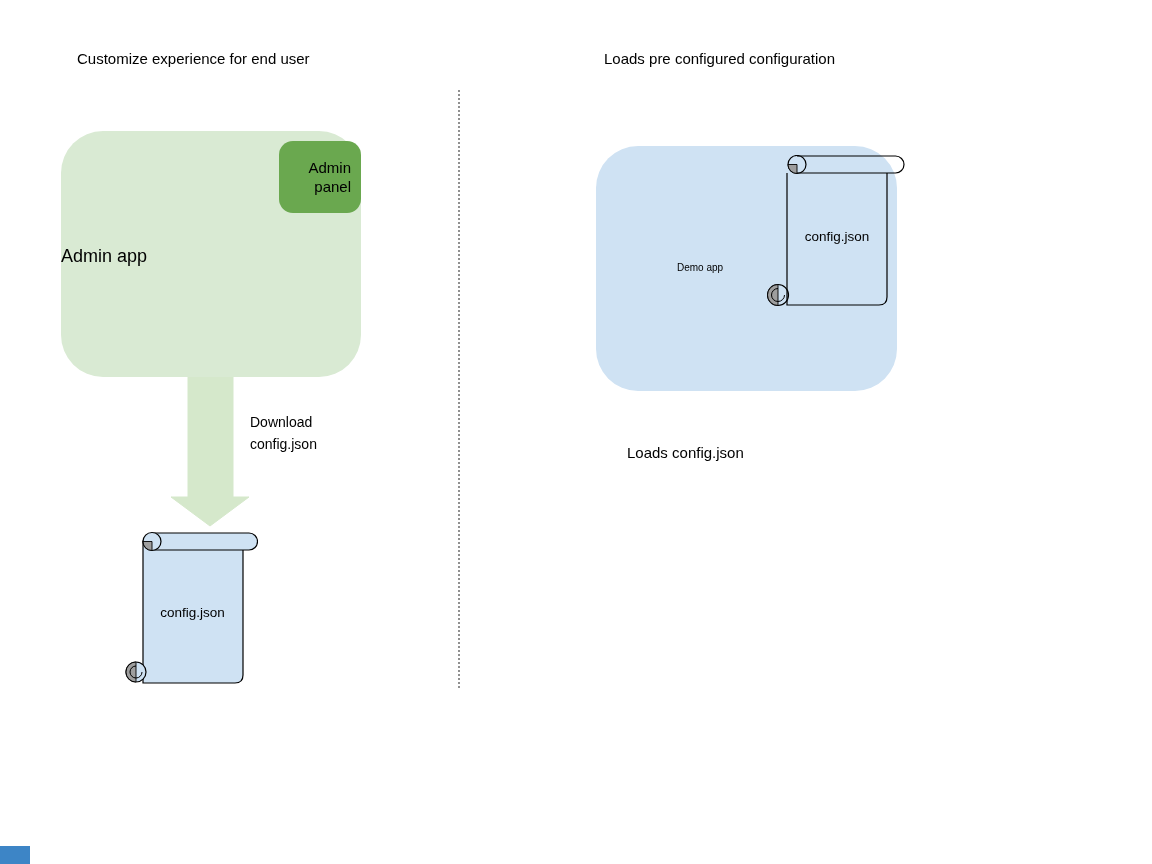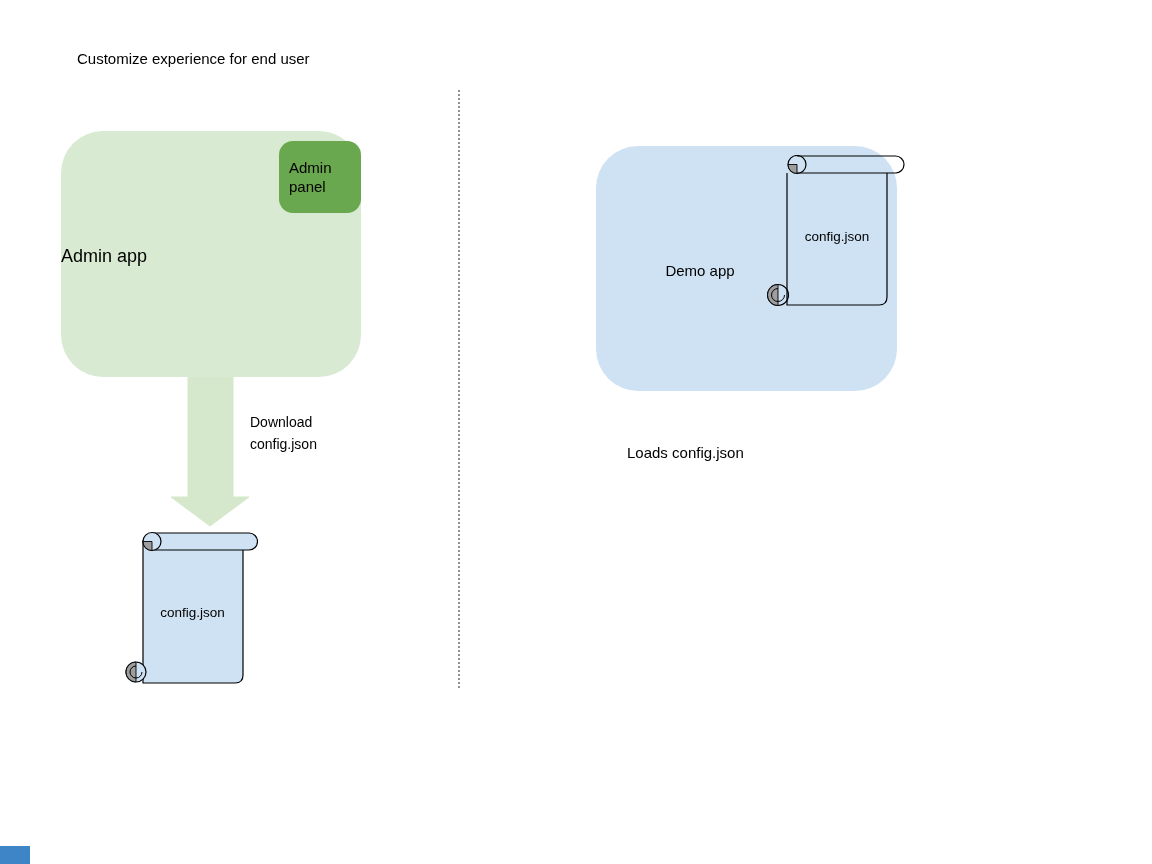--- a/index.html
+++ b/index.html
@@ -16,21 +16,21 @@
     background:#d9ead3; border-radius:42px;
   }
   .admin-app-label {
     position:absolute; left:0; top:115px; width:100%;
     text-align:left; font-size:18px;
   }
   .admin-panel {
     position:absolute; right:0px; top:10px; width:82px; height:72px;
     background:#6aa84f; border-radius:14px;
     display:flex; align-items:center; justify-content:center;
-    text-align:left; font-size:15px; line-height:19px;
+    text-align:right; font-size:15px; line-height:19px;
   }
   .admin-panel-label { width:62px; }
 
   .down-arrow { position:absolute; left:167px; top:377px; width:86px; height:150px; }
 
   .arrow-label {
     position:absolute; left:250px; top:411px; font-size:14px; line-height:22px;
     white-space:pre-line;
   }
 
@@ -46,40 +46,41 @@
     border-left:2px dotted #909090;
   }
 
   
   .demo-app {
     position:absolute; left:596px; top:146px; width:301px; height:245px;
     background:#cfe2f3; border-radius:42px;
   }
   .demo-app-label {
     position:absolute; left:640px; top:262px; width:120px;
-    text-align:center; font-size:15px;
+    text-align:center; font-size:10px;
   }
   .scroll-right { position:absolute; left:767px; top:155px; width:138px; height:152px; }
   .scroll-right-label {
     position:absolute; left:787px; top:229px; width:100px;
     text-align:center; font-size:13.5px;
   }
   .caption-right { position:absolute; left:627px; top:444px; font-size:15px;text-align:center; }
 
   .corner-square {
     position:absolute; left:0; top:846px; width:30px; height:18px;
     background:#3d85c6;
   }
 </style>
 </head>
 <body>
 
 <div class="canvas">
 
   <div class="title" id="title-left">Customize experience for end user</div>
+  <div class="title" id="title-right">Loads pre configured configuration</div>
 
   <div class="admin-app">
     <div class="admin-app-label">Admin app</div>
     <div class="admin-panel">
       <div class="admin-panel-label">Admin panel</div>
     </div>
   </div>
 
   <svg class="down-arrow" viewBox="0 0 86 150">
     <polygon points="21,0 66,0 66,120 82,120 43,149 4,120 21,120" fill="#d5e8cb" stroke="#d5e8cb" stroke-width="1" stroke-linejoin="round"></polygon>

